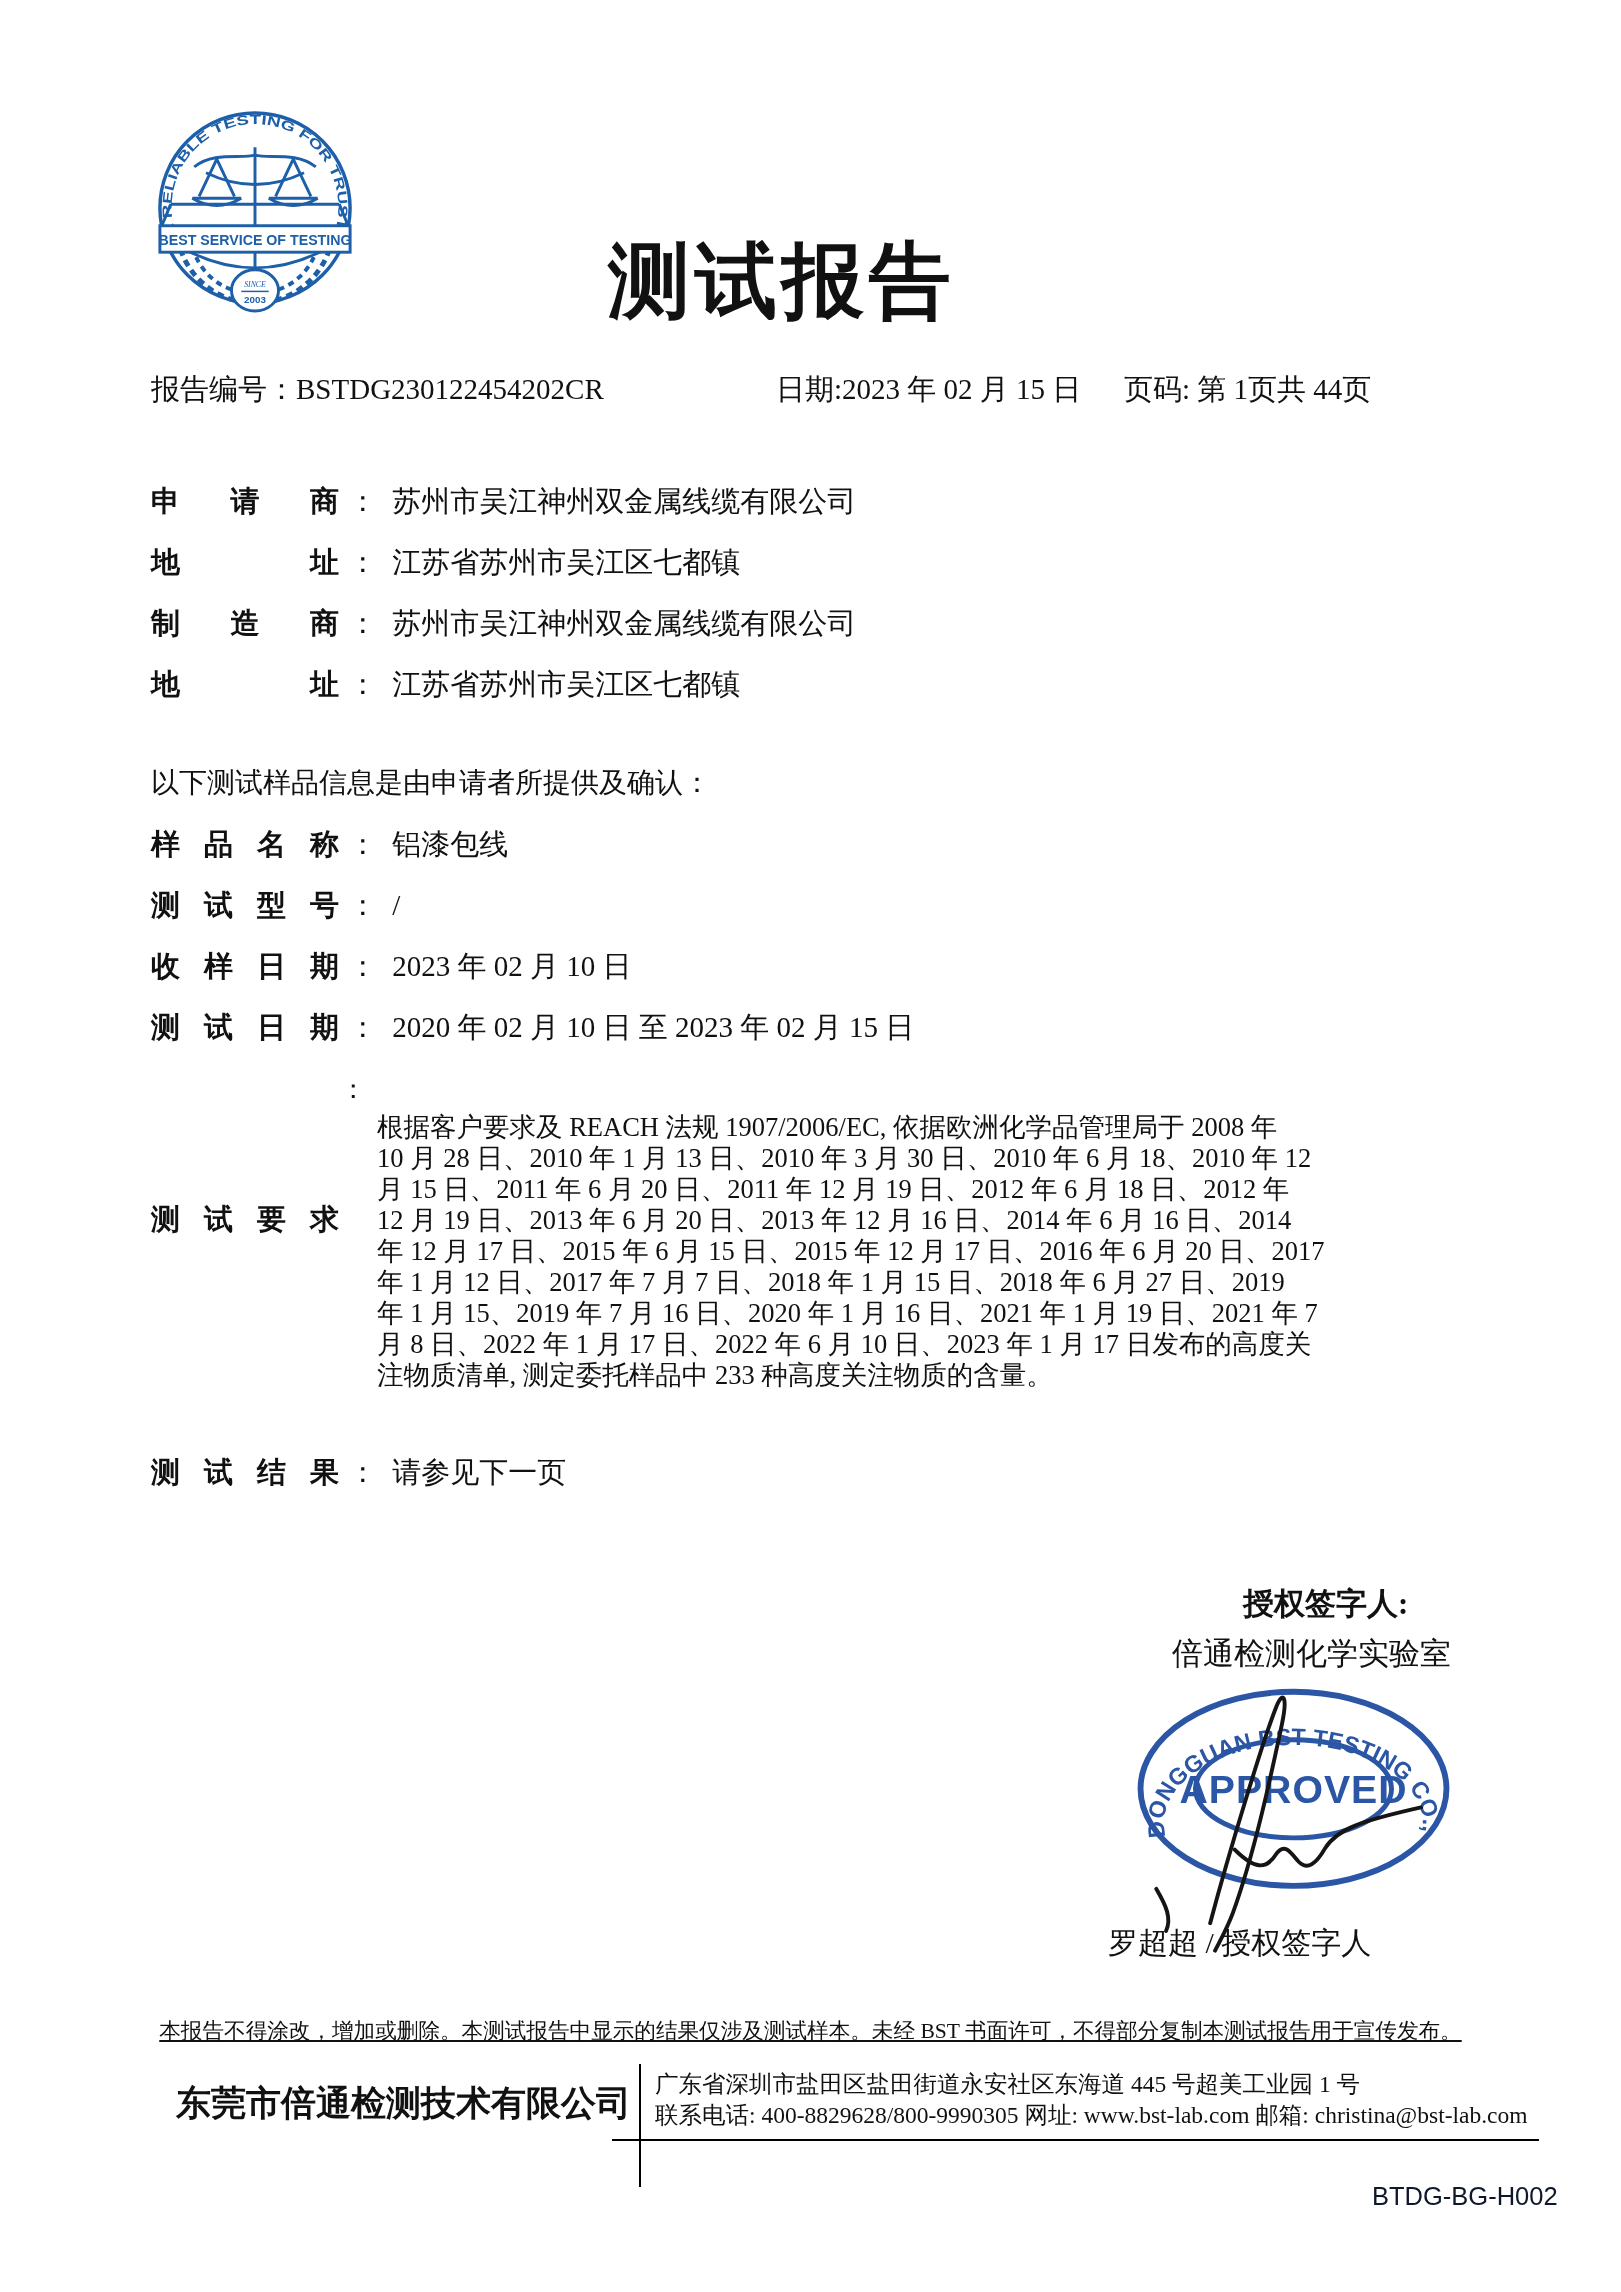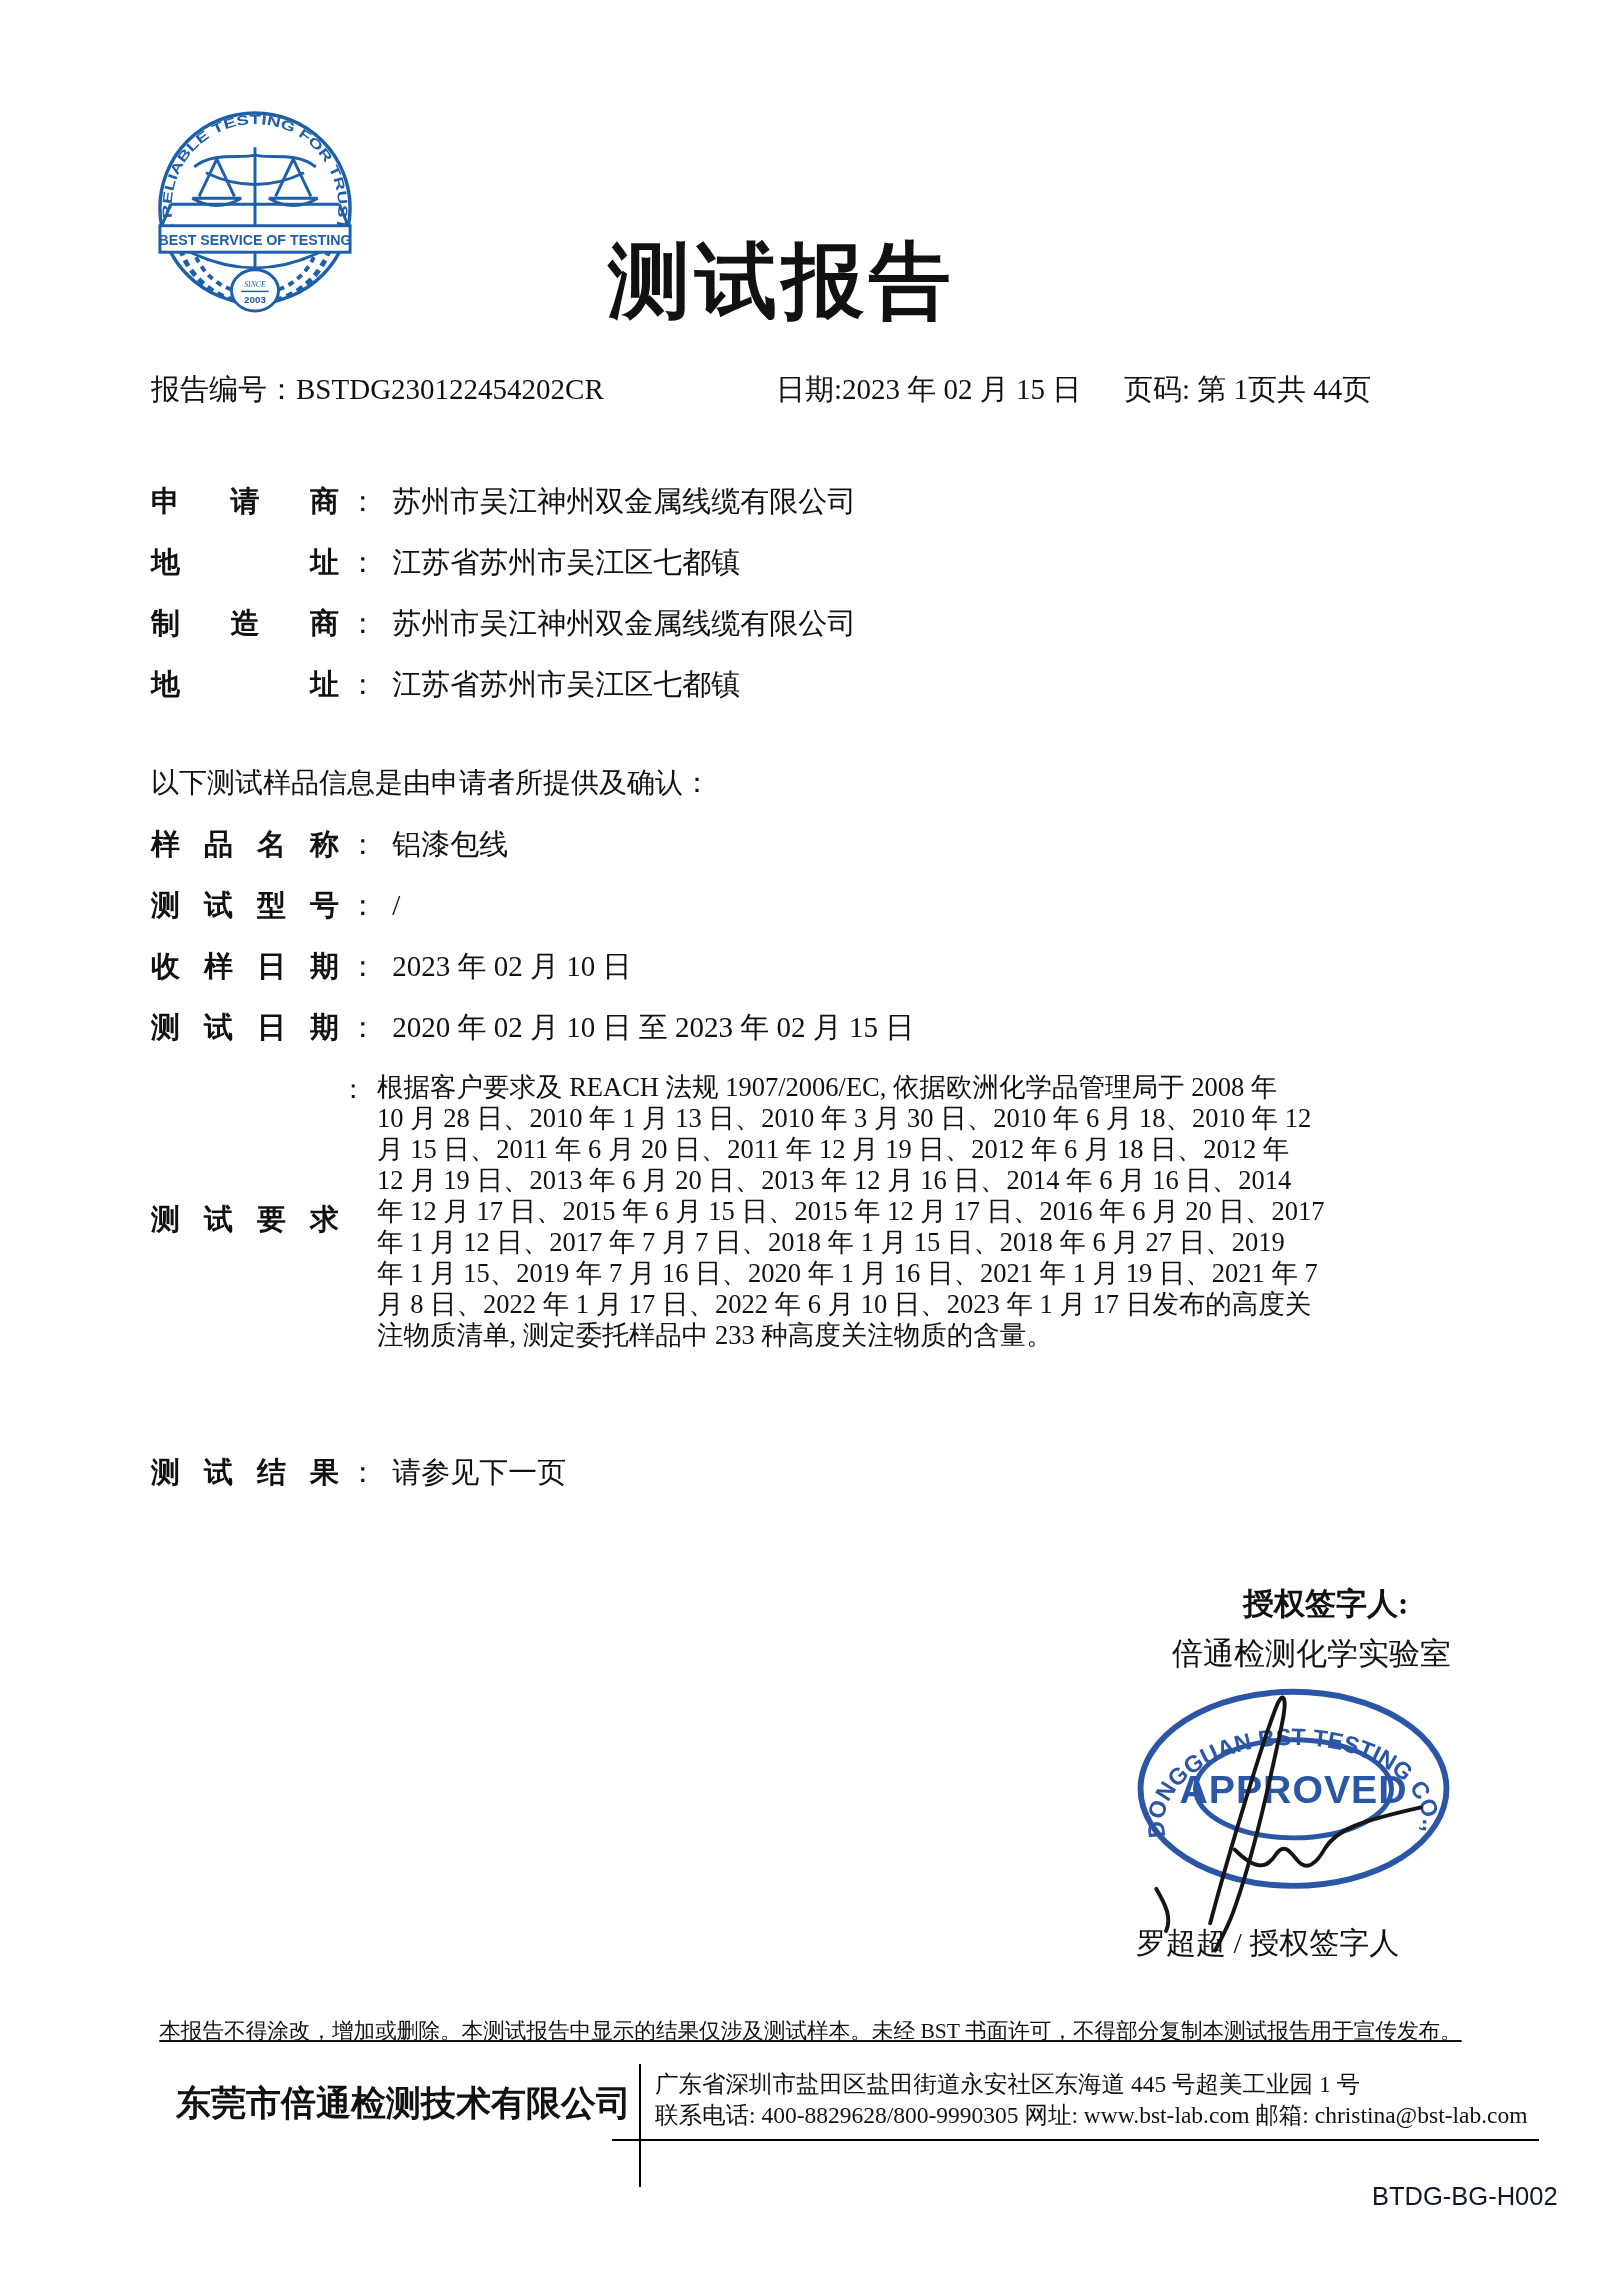--- a/index.html
+++ b/index.html
@@ -115,21 +115,21 @@
     <span class="fvalue">2023 年 02 月 10 日</span>
   </div>
   <div class="abs t30" style="left:151px;top:1009px">
     <span class="flabel">测试日期</span>
     <span class="fcolon">：</span>
     <span class="fvalue">2020 年 02 月 10 日  至  2023 年 02 月 15 日</span>
   </div>
 
   <div class="abs t30 flabel" style="left:151px;top:1201px">测试要求</div>
   <div class="abs t27" style="left:340px;top:1074px">：</div>
-  <div class="abs t27 para" style="left:377px;top:1072px">
+  <div class="abs t27 para" style="left:377px;top:1112px">
     <div>根据客户要求及 REACH 法规 1907/2006/EC, 依据欧洲化学品管理局于 2008 年</div>
     <div>10 月 28 日、2010 年 1 月 13 日、2010 年 3 月 30 日、2010 年 6 月 18、2010 年 12</div>
     <div>月 15 日、2011 年 6 月 20 日、2011 年 12 月 19 日、2012 年 6 月 18 日、2012 年</div>
     <div>12 月 19 日、2013 年 6 月 20 日、2013 年 12 月 16 日、2014 年 6 月 16 日、2014</div>
     <div>年 12 月 17 日、2015 年 6 月 15 日、2015 年 12 月 17 日、2016 年 6 月 20 日、2017</div>
     <div>年 1 月 12 日、2017 年 7 月 7 日、2018 年 1 月 15 日、2018 年 6 月 27 日、2019</div>
     <div>年 1 月 15、2019 年 7 月 16 日、2020 年 1 月 16 日、2021 年 1 月 19 日、2021 年 7</div>
     <div>月 8 日、2022 年 1 月 17 日、2022 年 6 月 10 日、2023 年 1 月 17 日发布的高度关</div>
     <div>注物质清单, 测定委托样品中 233 种高度关注物质的含量。</div>
   </div>
@@ -153,21 +153,21 @@
       <textPath href="#stampArc" startOffset="0" textLength="405" lengthAdjust="spacingAndGlyphs">DONGGUAN BST TESTING CO.,LTD</textPath>
     </text>
     <text x="180" y="127" text-anchor="middle" font-family="Liberation Sans, sans-serif" font-size="40" font-weight="bold" letter-spacing="1" fill="#2b55a5">APPROVED</text>
     <g fill="none" stroke="#151515" stroke-width="4" stroke-linecap="round">
       <path d="M 95,250 C 115,175 150,60 163,28 C 170,12 174,20 168,48 C 158,95 140,180 118,240 C 112,256 105,268 100,278"></path>
       <path d="M 120,175 C 140,195 152,196 162,180 C 170,168 176,176 184,186 C 194,198 204,188 212,174 C 224,154 248,146 310,132"></path>
       <path d="M 40,215 C 50,232 56,245 50,258"></path>
     </g>
   </svg>
 
-  <div class="abs signer" style="left:1136px;top:1923px">罗超超 / 授权签字人</div>
+  <div class="abs signer" style="left:1108px;top:1923px">罗超超 / 授权签字人</div>
 
   <div class="abs t22" style="left:0;top:2019px;width:1621px;text-align:center">本报告不得涂改，增加或删除。本测试报告中显示的结果仅涉及测试样本。未经 BST 书面许可，不得部分复制本测试报告用于宣传发布。</div>
 
   <div class="abs company" style="left:176px;top:2080px">东莞市倍通检测技术有限公司</div>
   <div class="abs vline" style="left:639px;top:2064px;height:123px"></div>
   <div class="abs t24" style="left:655px;top:2070px">广东省深圳市盐田区盐田街道永安社区东海道 445 号超美工业园 1 号</div>
   <div class="abs t24" style="left:655px;top:2101px">联系电话: 400-8829628/800-9990305  网址: www.bst-lab.com  邮箱: christina@bst-lab.com</div>
   <div class="abs hline" style="left:612px;top:2139px;width:927px"></div>
   <div class="abs doccode" style="left:1372px;top:2182px">BTDG-BG-H002</div>
 

